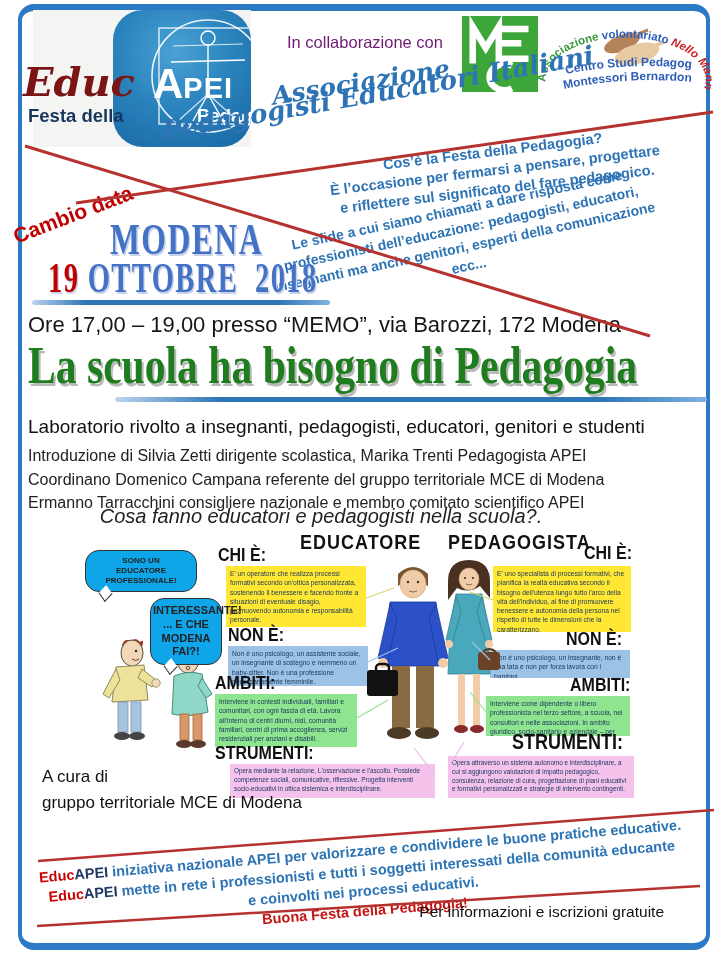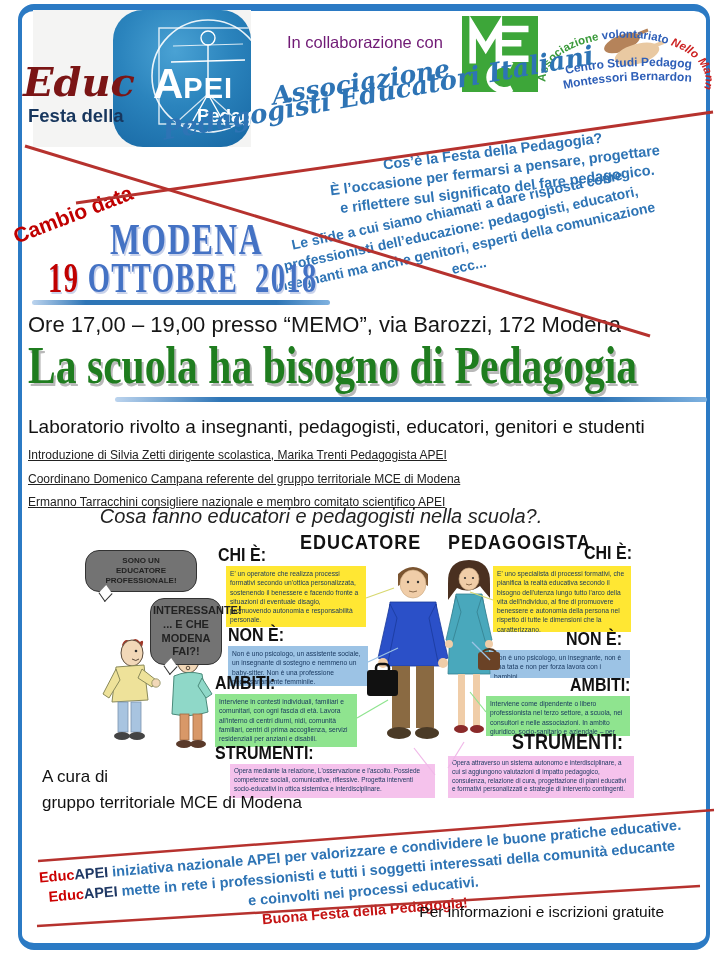--- a/index.html
+++ b/index.html
@@ -39,35 +39,35 @@
            text-shadow:2px 2px 0 #c9d2ea;z-index:6;white-space:nowrap;color:#4472c4;}
   .red{color:#c00000;}
   .bar{height:5px;border-radius:3px;z-index:6;
        background:linear-gradient(90deg,#bcd4ee 0%,#2e75b6 18%,#2e75b6 82%,#7fb2e0 100%);}
   .ore{left:28px;top:312px;font-size:22px;color:#161616;z-index:6;white-space:nowrap;}
   .maintitle{left:28px;top:336px;font-family:"Liberation Serif",serif;font-weight:bold;
              font-size:52px;color:#1f7d1f;transform:scaleX(.8);transform-origin:left top;
              text-shadow:2.5px 2.5px 0 #b9b9b9;z-index:6;white-space:nowrap;}
   
   .audience{left:28px;top:416px;font-size:19px;color:#111;z-index:6;white-space:nowrap;}
-  .detail-lines{left:28px;top:444px;font-size:12px;line-height:23.5px;color:#222;z-index:6;text-decoration:underline;}
+  .detail-lines{left:28px;top:444px;font-size:16px;line-height:23.5px;color:#222;z-index:6;}
   .question{left:0;top:505px;width:642px;text-align:center;font-style:italic;
             font-size:20px;color:#222;z-index:6;}
   
   .col-title{font-weight:800;font-size:18px;letter-spacing:1px;color:#111;
              transform:scaleY(1.12);transform-origin:left top;z-index:6;white-space:nowrap;}
   .sec-label{font-weight:800;font-size:16px;color:#111;transform:scaleY(1.18);
              transform-origin:left bottom;z-index:7;white-space:nowrap;}
   .sec-label.big{font-size:18px;}
   .info-box{font-size:6.7px;line-height:1.38;color:#17365d;padding:3px 4px;box-sizing:border-box;
             overflow:hidden;z-index:6;}
   .bx-yellow{background:#ffe733;} .bx-blue{background:#9cc3e5;}
   .bx-green{background:#8fe48f;} .bx-pink{background:#f5c2ec;font-size:6.4px;}
   
-  .bubble{background:#737373;border:1.6px solid #333;border-radius:14px;text-align:center;
+  .bubble{background:#0ea5e9;border:1.6px solid #333;border-radius:14px;text-align:center;
           font-weight:bold;font-size:8px;line-height:1.25;padding:5px 2px;box-sizing:border-box;
           z-index:7;color:#222;}
   .bubble:after{content:"";position:absolute;left:14px;bottom:-8px;width:10px;height:10px;
           background:#fff;border-right:1.6px solid #333;border-bottom:1.6px solid #333;
           transform:rotate(55deg) skew(12deg);}
   
   .credits{left:42px;top:764px;font-size:17px;line-height:26px;color:#111;z-index:6;}
   .rotfoot{left:35px;top:841px;width:655px;transform:rotate(-4.7deg);transform-origin:center;
            text-align:center;font-weight:bold;font-size:14.5px;line-height:20px;
            color:#2e74b5;z-index:6;}

